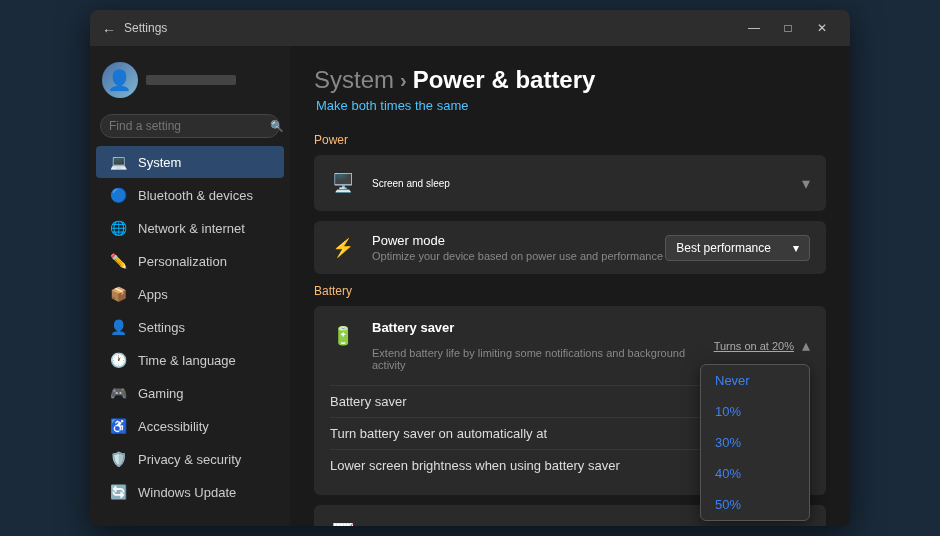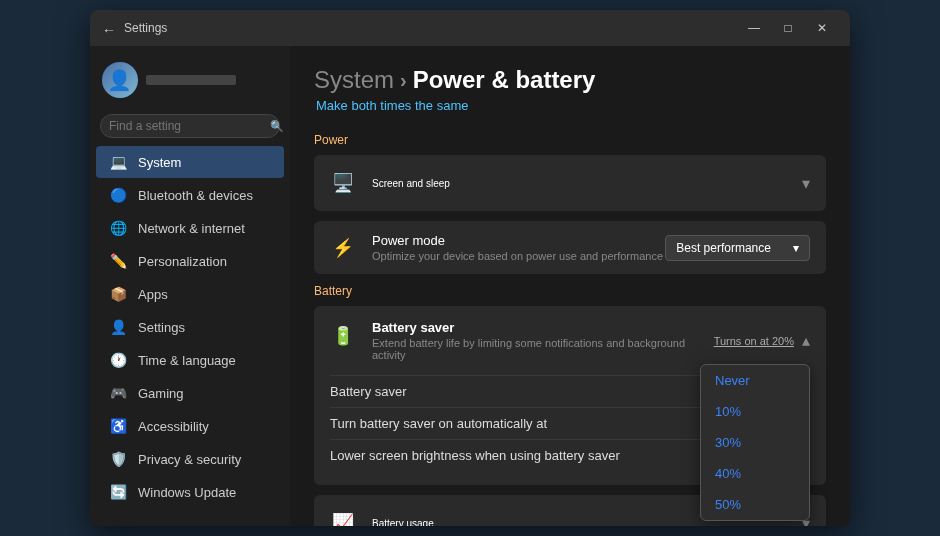--- a/index.html
+++ b/index.html
@@ -265,21 +265,21 @@
       display: flex;
       align-items: center;
       justify-content: center;
       color: #ccc;
       font-size: 18px;
       flex-shrink: 0;
       margin-top: 2px;
     }
     .battery-saver-text { flex: 1; }
     .battery-saver-title { font-size: 13px; color: #fff; font-weight: 600; }
-    .battery-saver-desc { font-size: 11px; color: #888; margin-top: 2px; }
+    .battery-saver-desc { font-size: 11px; color: #888; margin-top: 12px; }
     .battery-saver-status {
       font-size: 11px;
       color: #aaa;
       margin-right: 8px;
       align-self: center;
       text-decoration: underline;
     }
     .battery-saver-chevron { color: #888; font-size: 16px; align-self: center; }
     .battery-saver-body {
       padding: 0 16px 14px;

